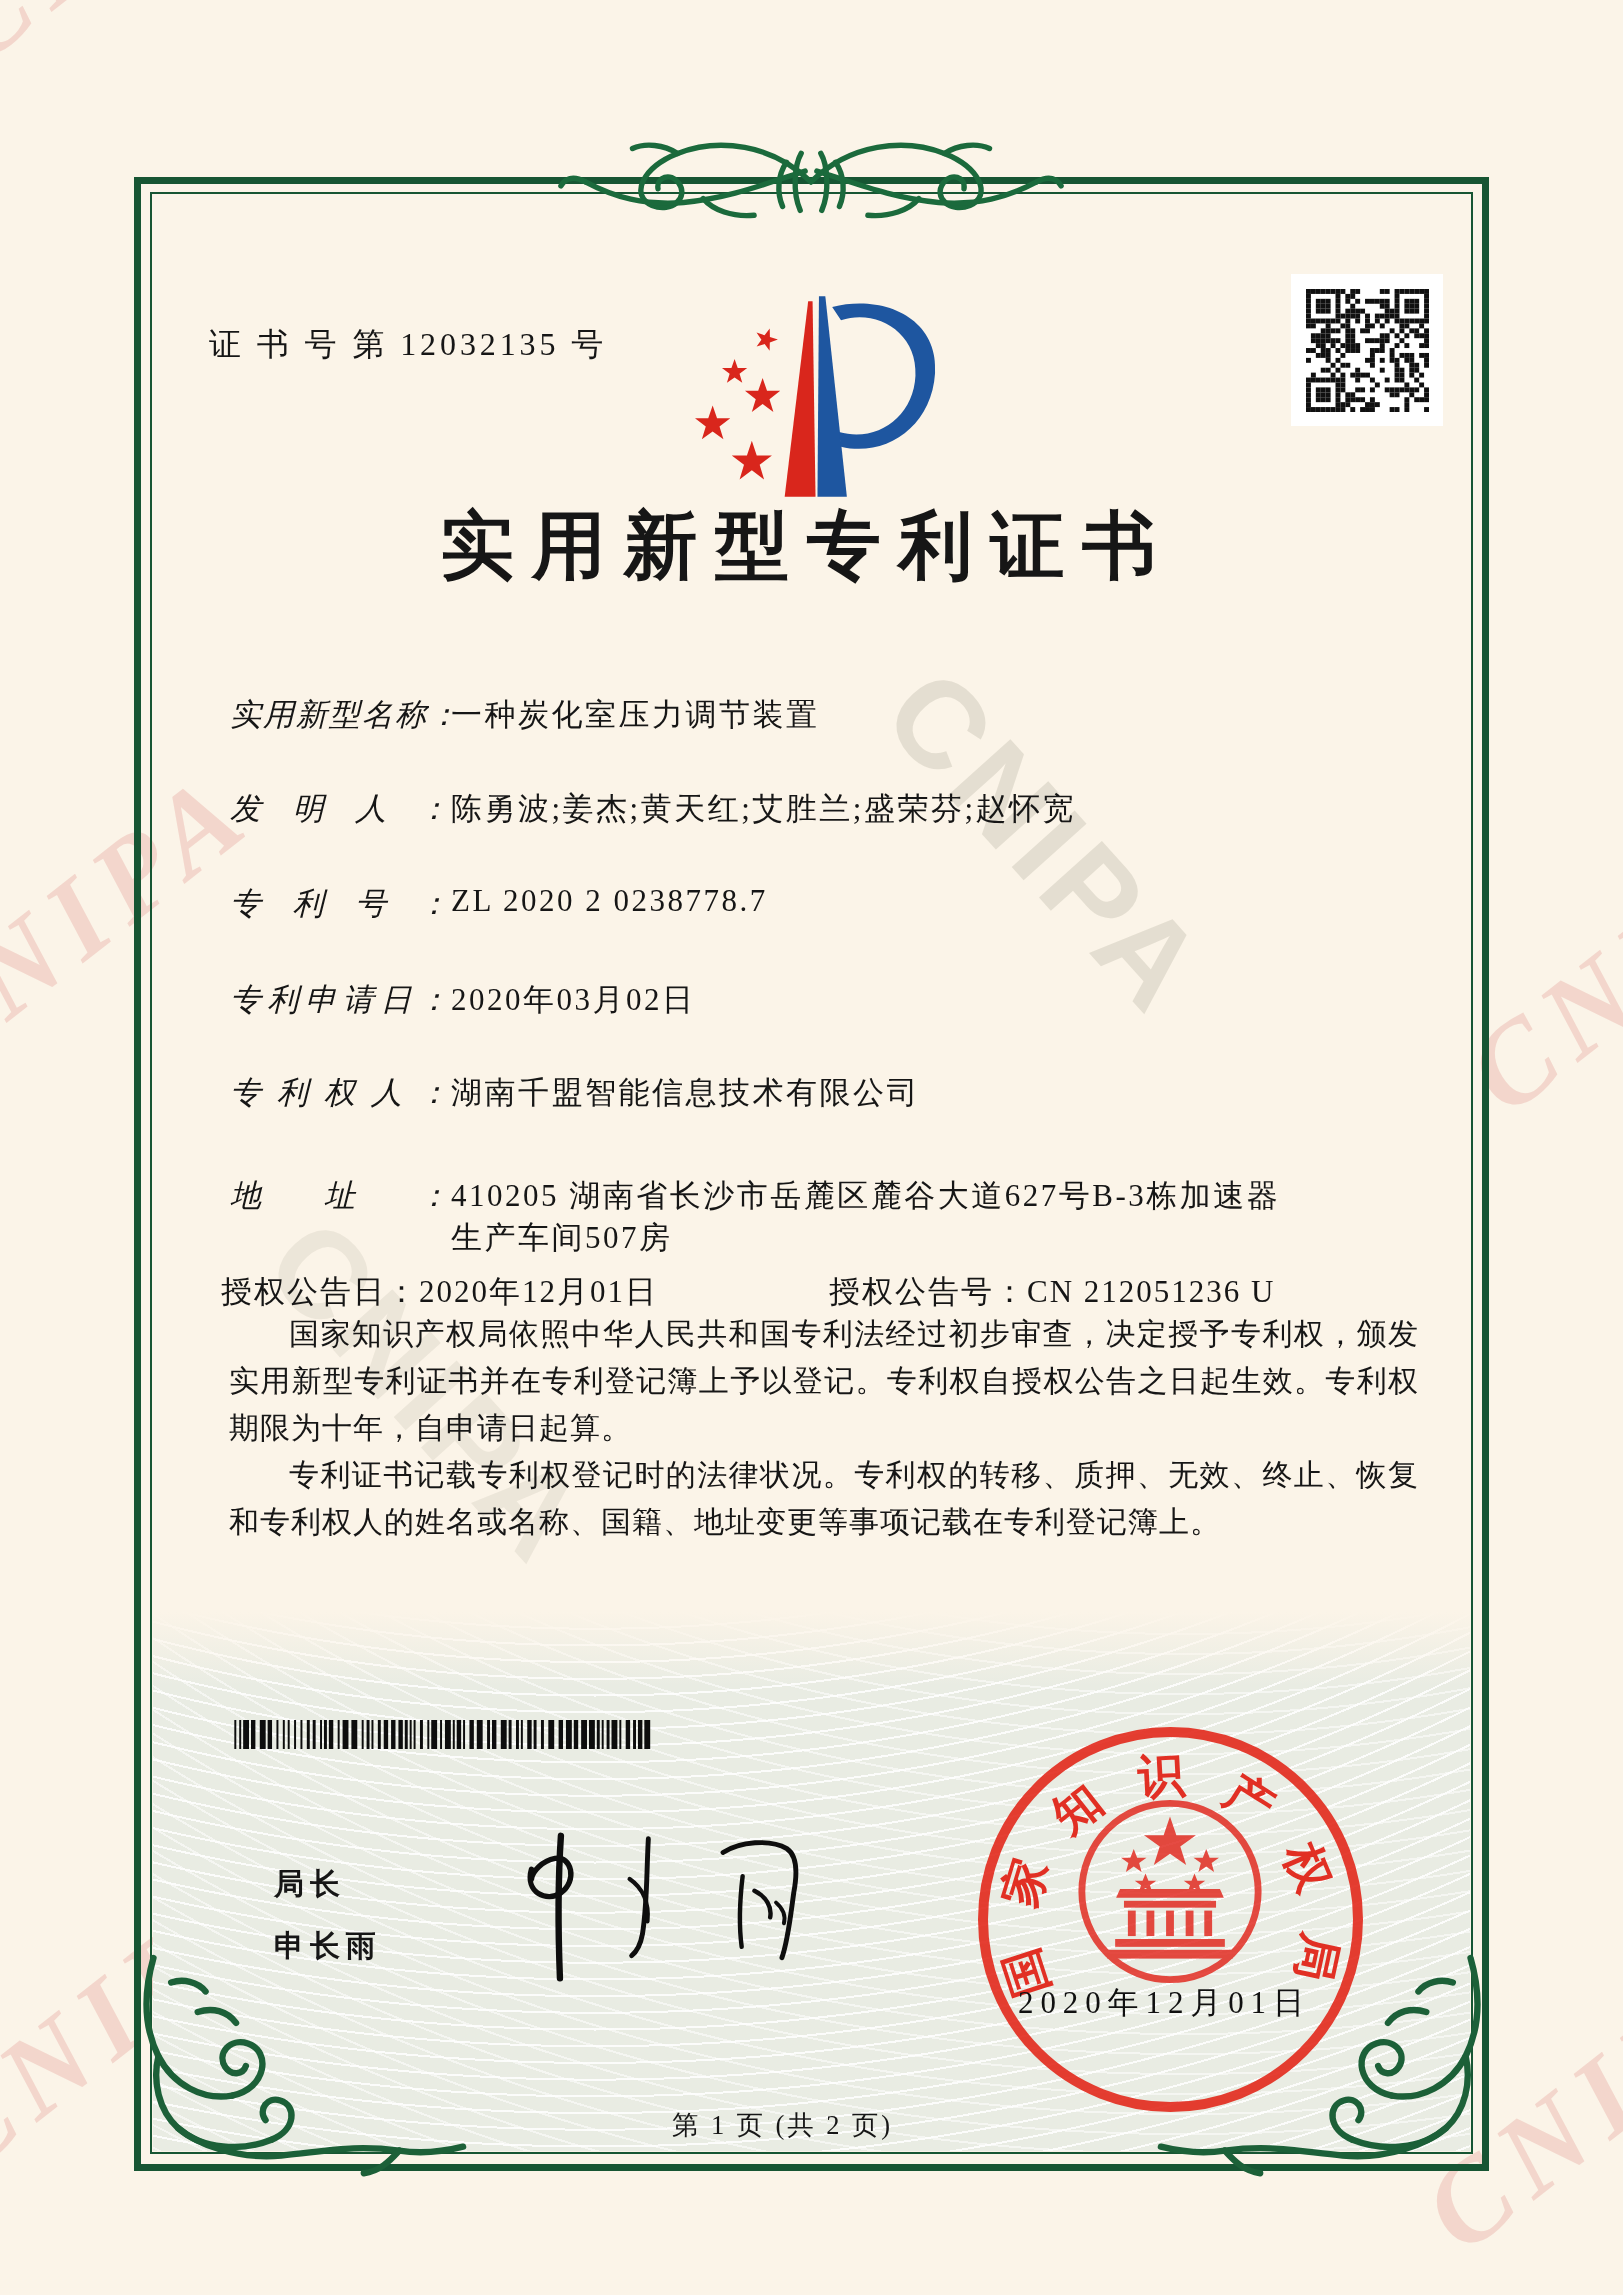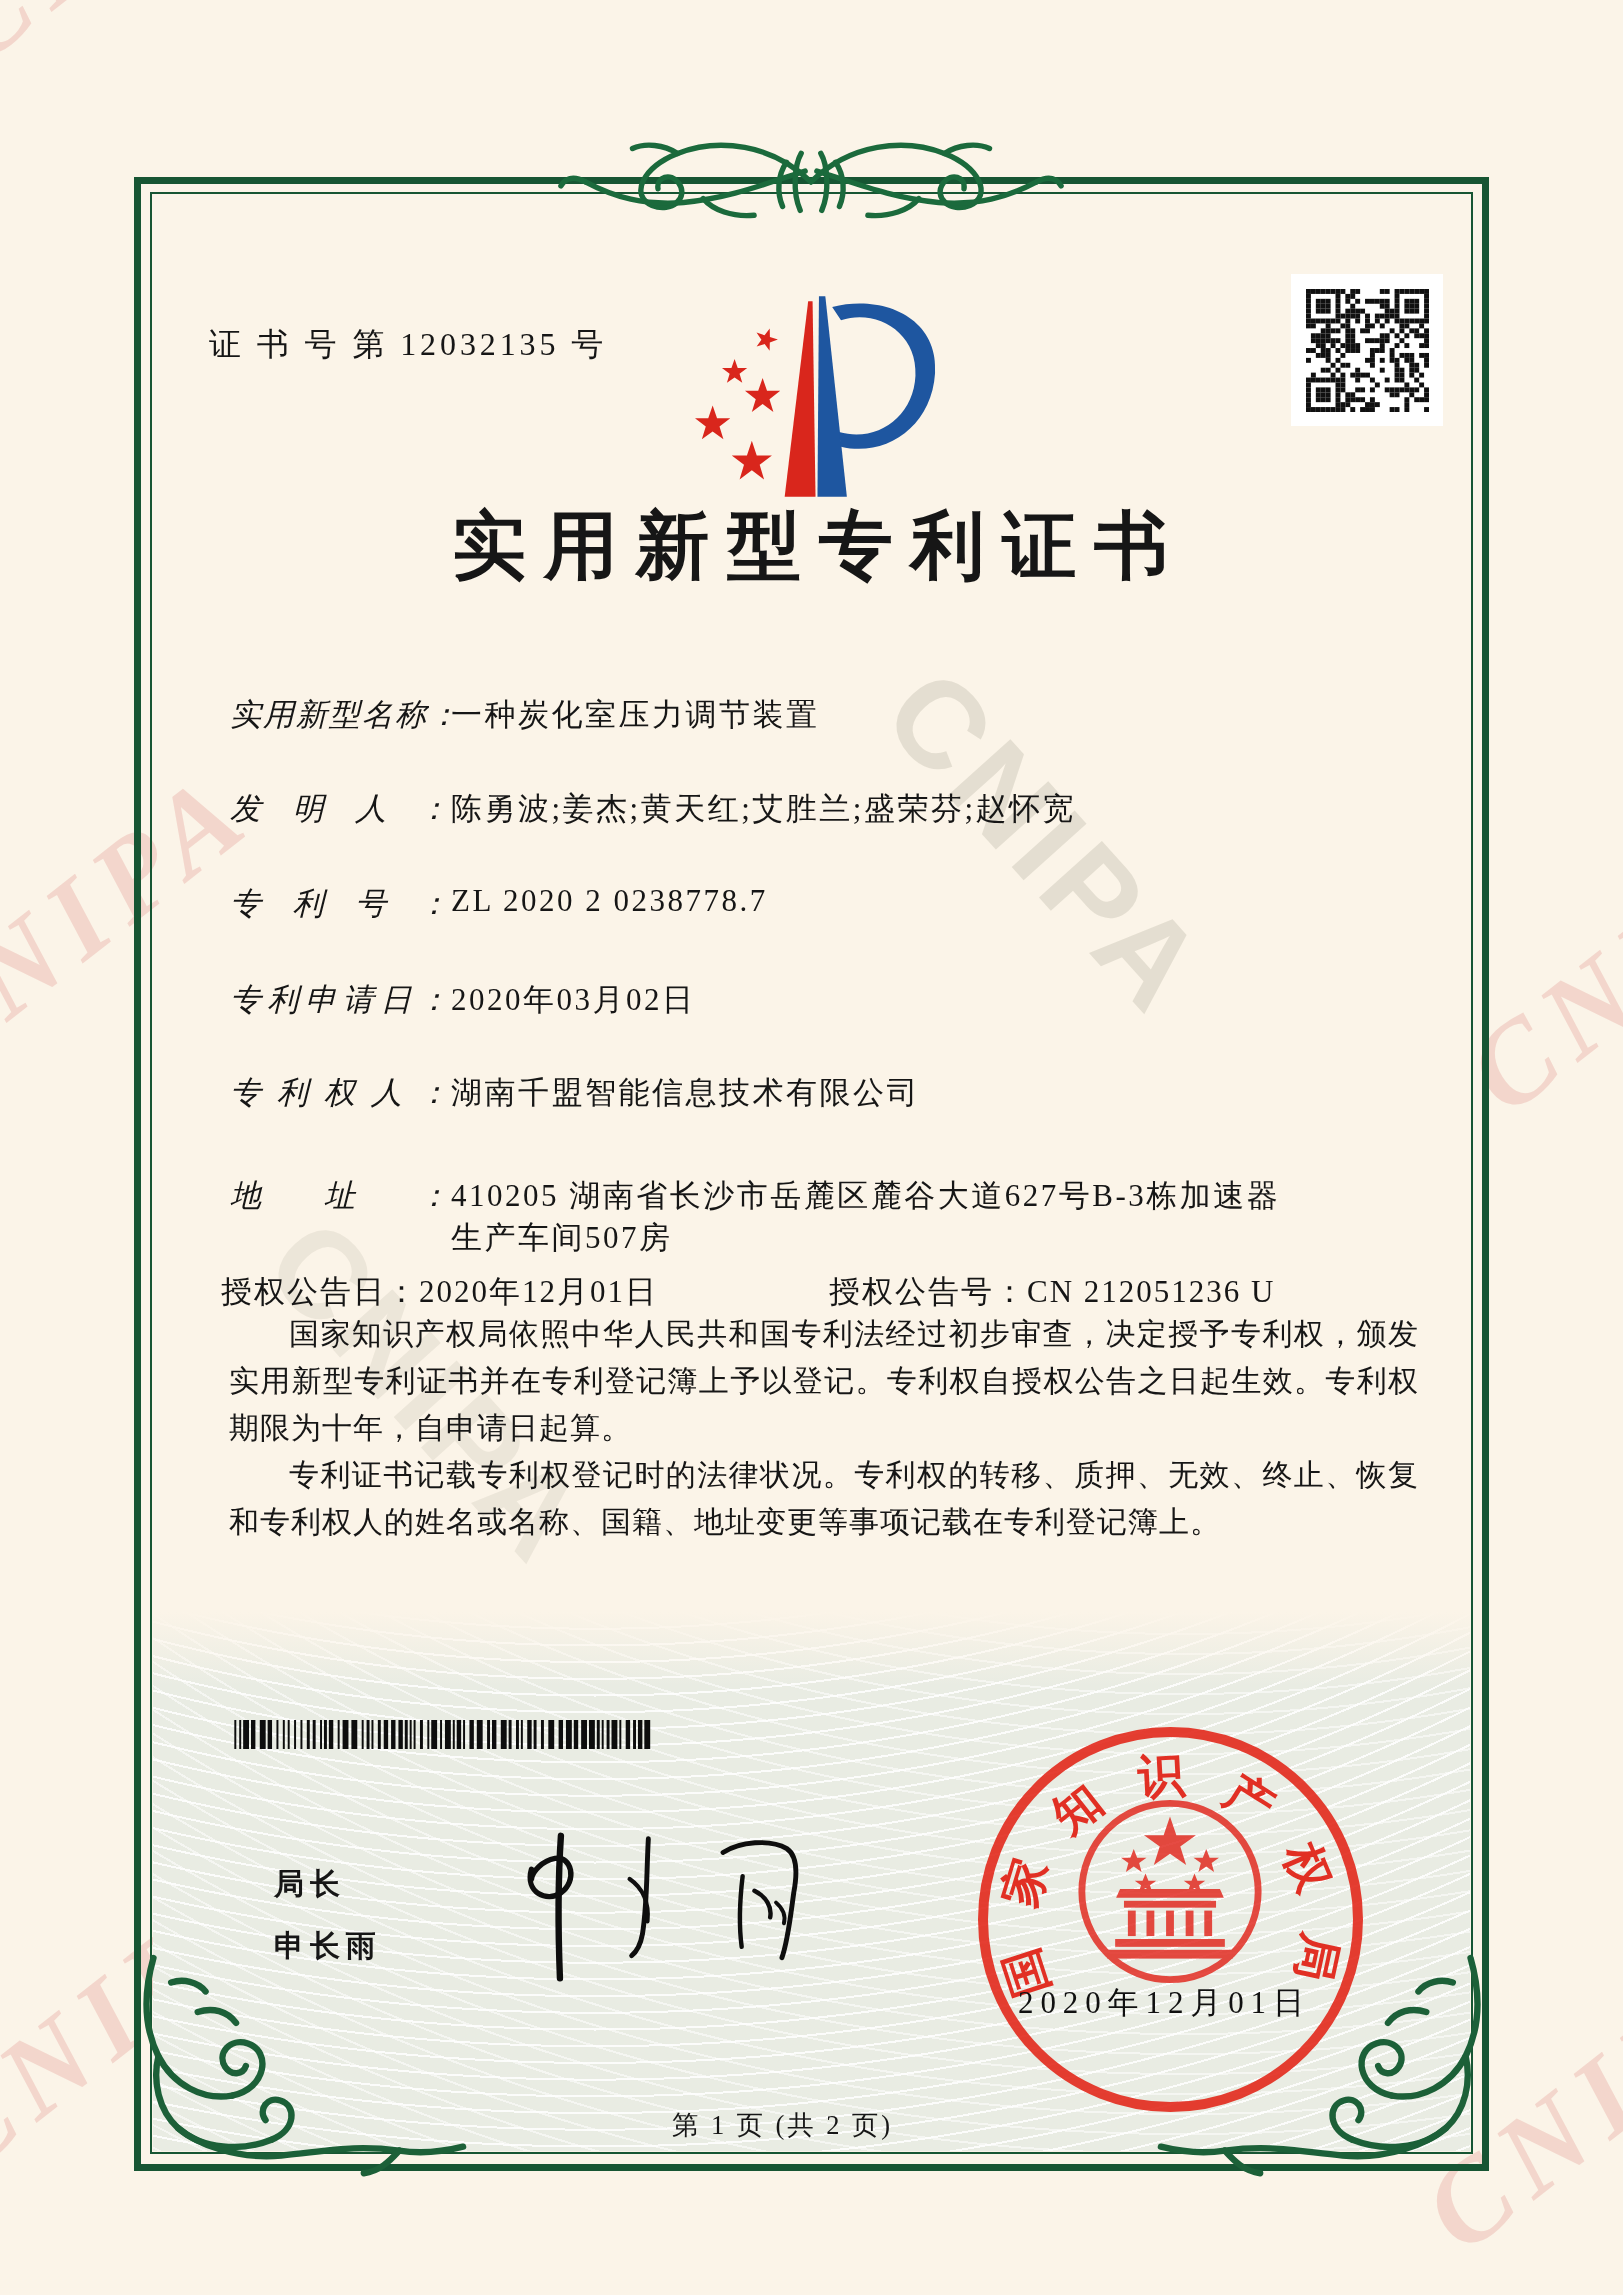--- a/index.html
+++ b/index.html
@@ -29,21 +29,21 @@
               rgba(255,255,255,0) 0 14.7px, rgba(255,255,255,.85) 14.7px 16.7px),
           repeating-radial-gradient(circle at 1031px -1497px,
               rgba(255,255,255,0) 0 18px, rgba(255,255,255,.55) 18px 20px);}
   .wavy:after{content:"";position:absolute;left:0;top:0;width:100%;height:74px;
         background:linear-gradient(180deg,#fbf4e8 0%,rgba(251,244,232,0) 100%);}
 
   .ornament{position:absolute;pointer-events:none;}
 
   
   .cert-no{position:absolute;left:209px;top:323px;font-size:32px;letter-spacing:3.9px;}
-  .title{position:absolute;left:452px;top:497px;font-size:74px;font-weight:bold;
+  .title{position:absolute;left:440px;top:497px;font-size:74px;font-weight:bold;
          letter-spacing:17.7px;white-space:nowrap;}
   .qr-box{position:absolute;left:1291px;top:274px;width:152px;height:152px;background:#ffffff;}
 
   
   .row{position:absolute;left:230px;font-size:31px;letter-spacing:2px;white-space:nowrap;}
   .row .lbl{display:inline-block;width:221px;text-align:justify;text-align-last:justify;
             vertical-align:top;font-style:italic;}
   .row .val{letter-spacing:2.5px;}
   .addr2{position:absolute;left:451px;top:1217px;font-size:31px;letter-spacing:2.5px;}
   .grant-pair{position:absolute;font-size:31px;letter-spacing:2px;white-space:nowrap;}

